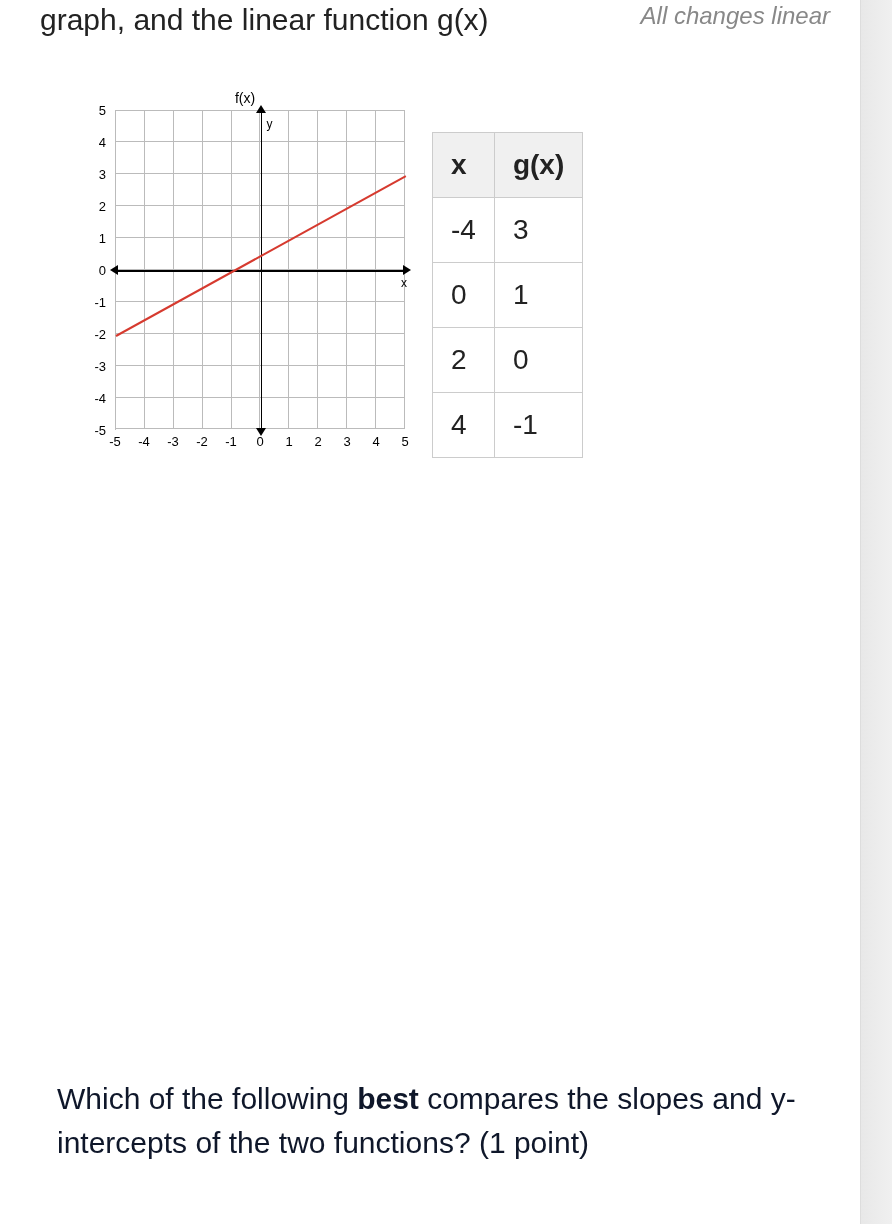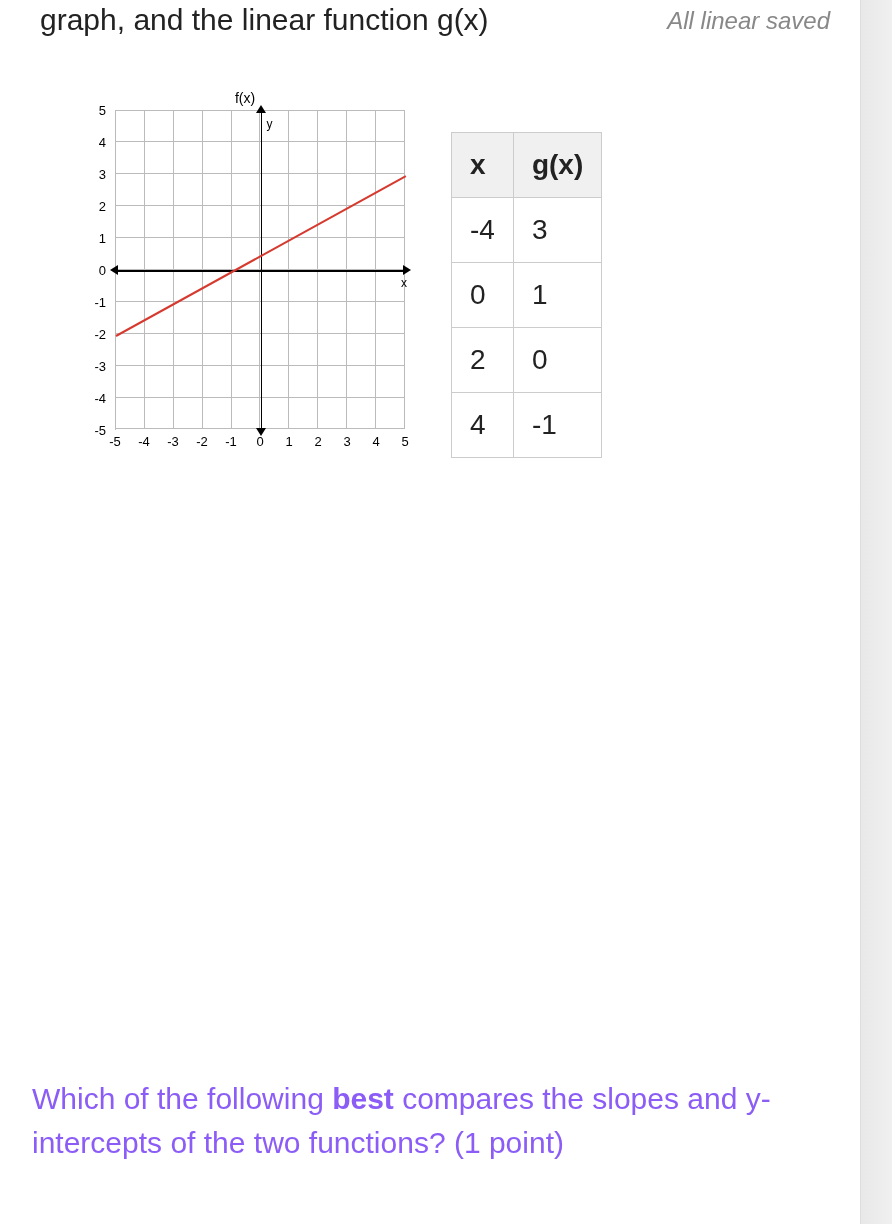--- a/index.html
+++ b/index.html
@@ -23,40 +23,40 @@
     right: 0;
     top: 0;
     width: 32px;
     height: 100%;
     background: linear-gradient(to right, #e8e8e8, #f0f0f0);
     border-left: 1px solid #ddd;
   }
   .header-row {
     display: flex;
     justify-content: space-between;
-    align-items: center;
+    align-items: flex-start;
     gap: 25px;
   }
   .question-text {
     font-size: 30px;
     color: #222;
     line-height: 1.35;
     flex: 1;
   }
   .status-text {
     font-size: 24px;
     font-style: italic;
     color: #888;
     white-space: nowrap;
     padding-top: 2px;
   }
   .content-row {
     display: flex;
     align-items: flex-start;
-    gap: 41px;
+    gap: 22px;
     margin-top: 55px;
     margin-left: 40px;
   }
   .chart-box {
     width: 330px;
     height: 360px;
     position: relative;
   }
   .chart-title {
     position: absolute;
@@ -156,38 +156,38 @@
     color: #222;
     font-weight: normal;
   }
   .data-table th {
     background: #f0f0f0;
     font-weight: bold;
   }
   .bottom-question {
     position: absolute;
     bottom: 60px;
-    left: 32px;
+    left: 57px;
     right: 60px;
     font-size: 30px;
-    color: #8b5cf6;
+    color: #0f172a;
     line-height: 1.45;
   }
   .bottom-question b { font-weight: bold; }
 </style>
 </head>
 <body>
 
 <div class="page">
 
   <div class="header-row">
     <div class="question-text">
       <span>graph, and the linear function g(x)</span><br>
     </div>
-    <div class="status-text">All linear saved</div>
+    <div class="status-text">All changes linear</div>
   </div>
 
   <div class="content-row">
 
     <div class="chart-box">
       <div class="chart-title">f(x)</div>
 
       <div class="grid-area">
         <div class="grid-inner" id="grid-inner">
             <div class="grid-cell"></div>

